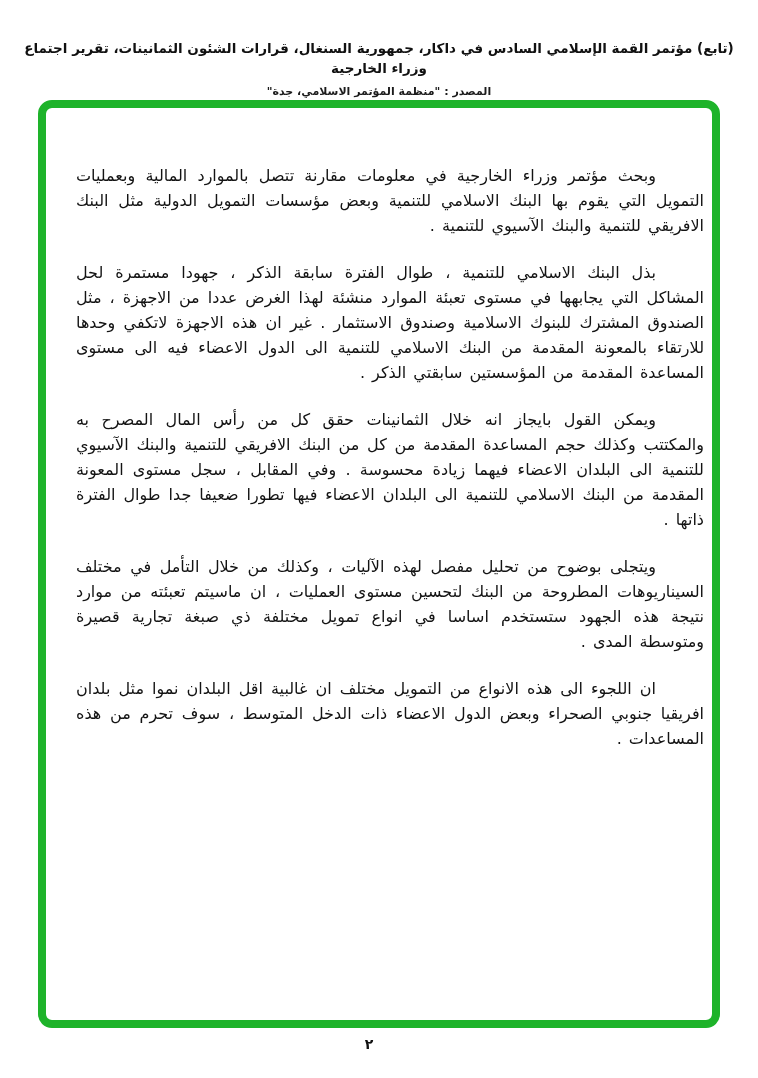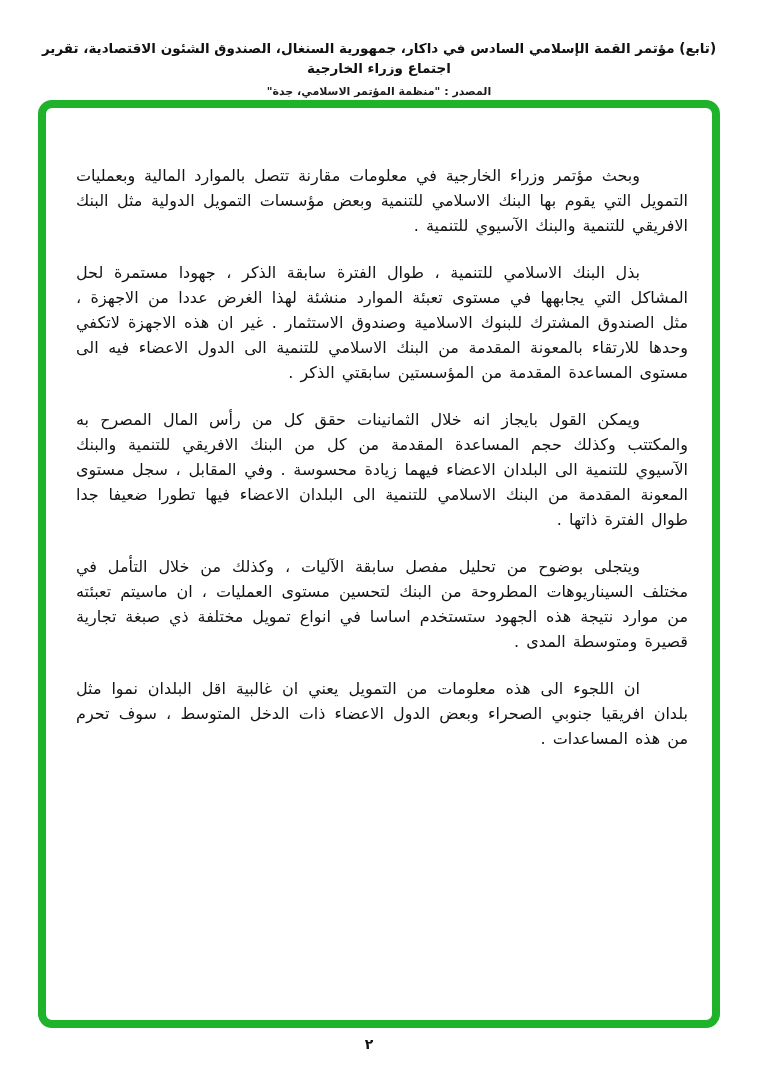--- a/index.html
+++ b/index.html
@@ -42,21 +42,21 @@
     top: 100px;
     width: 666px;   
     height: 912px;  
     border: 8px solid #1eb32a;
     border-radius: 14px;
     background: #ffffff;
   }
   .content {
     position: absolute;
     top: 0; left: 0; right: 0; bottom: 0;
-    padding: 55px 24px 0 30px;
+    padding: 55px 8px 0 30px;
     direction: rtl;
     color: #131313;
   }
   .content p {
     margin: 0 0 22px 0;
     font-size: 16px;
     line-height: 25px;
     text-align: justify;
     text-align-last: right;
     text-indent: 48px;
@@ -72,29 +72,29 @@
     font-weight: bold;
     color: #111111;
   }
 </style>
 </head>
 <body>
 
 <div class="page">
 
   <div class="header">
-    <div class="header-line1">(تابع) مؤتمر القمة الإسلامي السادس في داكار، جمهورية السنغال، الصندوق الشئون الاقتصادية، تقرير اجتماع وزراء الخارجية</div>
+    <div class="header-line1">(تابع) مؤتمر القمة الإسلامي السادس في داكار، جمهورية السنغال، قرارات الشئون الثمانينات، تقرير اجتماع وزراء الخارجية</div>
     <div class="header-line2">المصدر : "منظمة المؤتمر الاسلامي، جدة"</div>
   </div>
 
   <div class="frame" style="border-color: rgb(30, 179, 42);">
     <div class="content">
       <p>وبحث مؤتمر وزراء الخارجية في معلومات مقارنة تتصل بالموارد المالية وبعمليات التمويل التي يقوم بها البنك الاسلامي للتنمية وبعض مؤسسات التمويل الدولية مثل البنك الافريقي للتنمية والبنك الآسيوي للتنمية .</p>
       <p>بذل البنك الاسلامي للتنمية ، طوال الفترة سابقة الذكر ، جهودا مستمرة لحل المشاكل التي يجابهها في مستوى تعبئة الموارد منشئة لهذا الغرض عددا من الاجهزة ، مثل الصندوق المشترك للبنوك الاسلامية وصندوق الاستثمار . غير ان هذه الاجهزة لاتكفي وحدها للارتقاء بالمعونة المقدمة من البنك الاسلامي للتنمية الى الدول الاعضاء فيه الى مستوى المساعدة المقدمة من المؤسستين سابقتي الذكر .</p>
       <p>ويمكن القول بايجاز انه خلال الثمانينات حقق كل من رأس المال المصرح به والمكتتب وكذلك حجم المساعدة المقدمة من كل من البنك الافريقي للتنمية والبنك الآسيوي للتنمية الى البلدان الاعضاء فيهما زيادة محسوسة . وفي المقابل ، سجل مستوى المعونة المقدمة من البنك الاسلامي للتنمية الى البلدان الاعضاء فيها تطورا ضعيفا جدا طوال الفترة ذاتها .</p>
-      <p>ويتجلى بوضوح من تحليل مفصل سابقة الآليات ، وكذلك من خلال التأمل في مختلف السيناريوهات المطروحة من البنك لتحسين مستوى العمليات ، ان ماسيتم تعبئته من موارد نتيجة هذه الجهود ستستخدم اساسا في انواع تمويل مختلفة ذي صبغة تجارية قصيرة ومتوسطة المدى .</p>
-      <p>ان اللجوء الى هذه معلومات من التمويل يعني ان غالبية اقل البلدان نموا مثل بلدان افريقيا جنوبي الصحراء وبعض الدول الاعضاء ذات الدخل المتوسط ، سوف تحرم من هذه المساعدات .</p>
+      <p>ويتجلى بوضوح من تحليل مفصل لهذه الآليات ، وكذلك من خلال التأمل في مختلف السيناريوهات المطروحة من البنك لتحسين مستوى العمليات ، ان ماسيتم تعبئته من موارد نتيجة هذه الجهود ستستخدم اساسا في انواع تمويل مختلفة ذي صبغة تجارية قصيرة ومتوسطة المدى .</p>
+      <p>ان اللجوء الى هذه الانواع من التمويل مختلف ان غالبية اقل البلدان نموا مثل بلدان افريقيا جنوبي الصحراء وبعض الدول الاعضاء ذات الدخل المتوسط ، سوف تحرم من هذه المساعدات .</p>
     </div>
   </div>
 
   <div class="page-number">٢</div>
 
 </div>
 
 </body></html>

